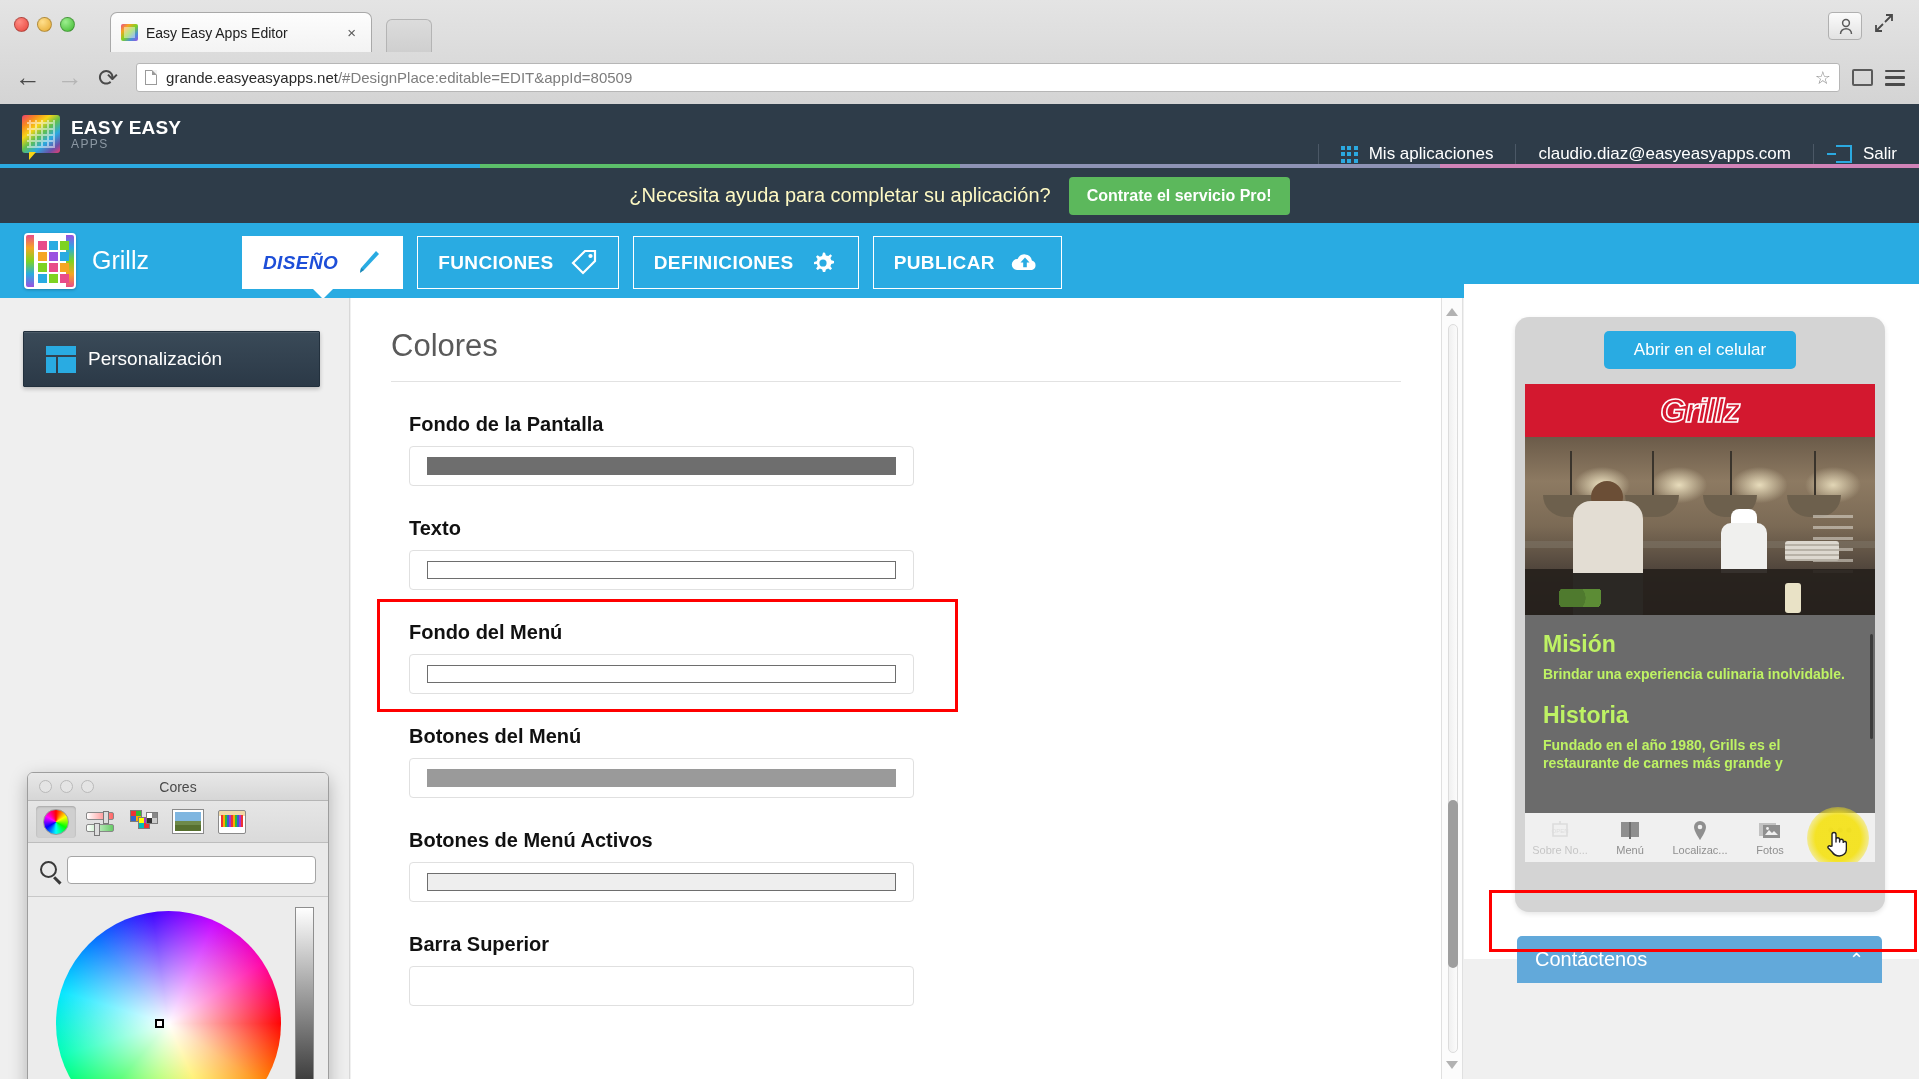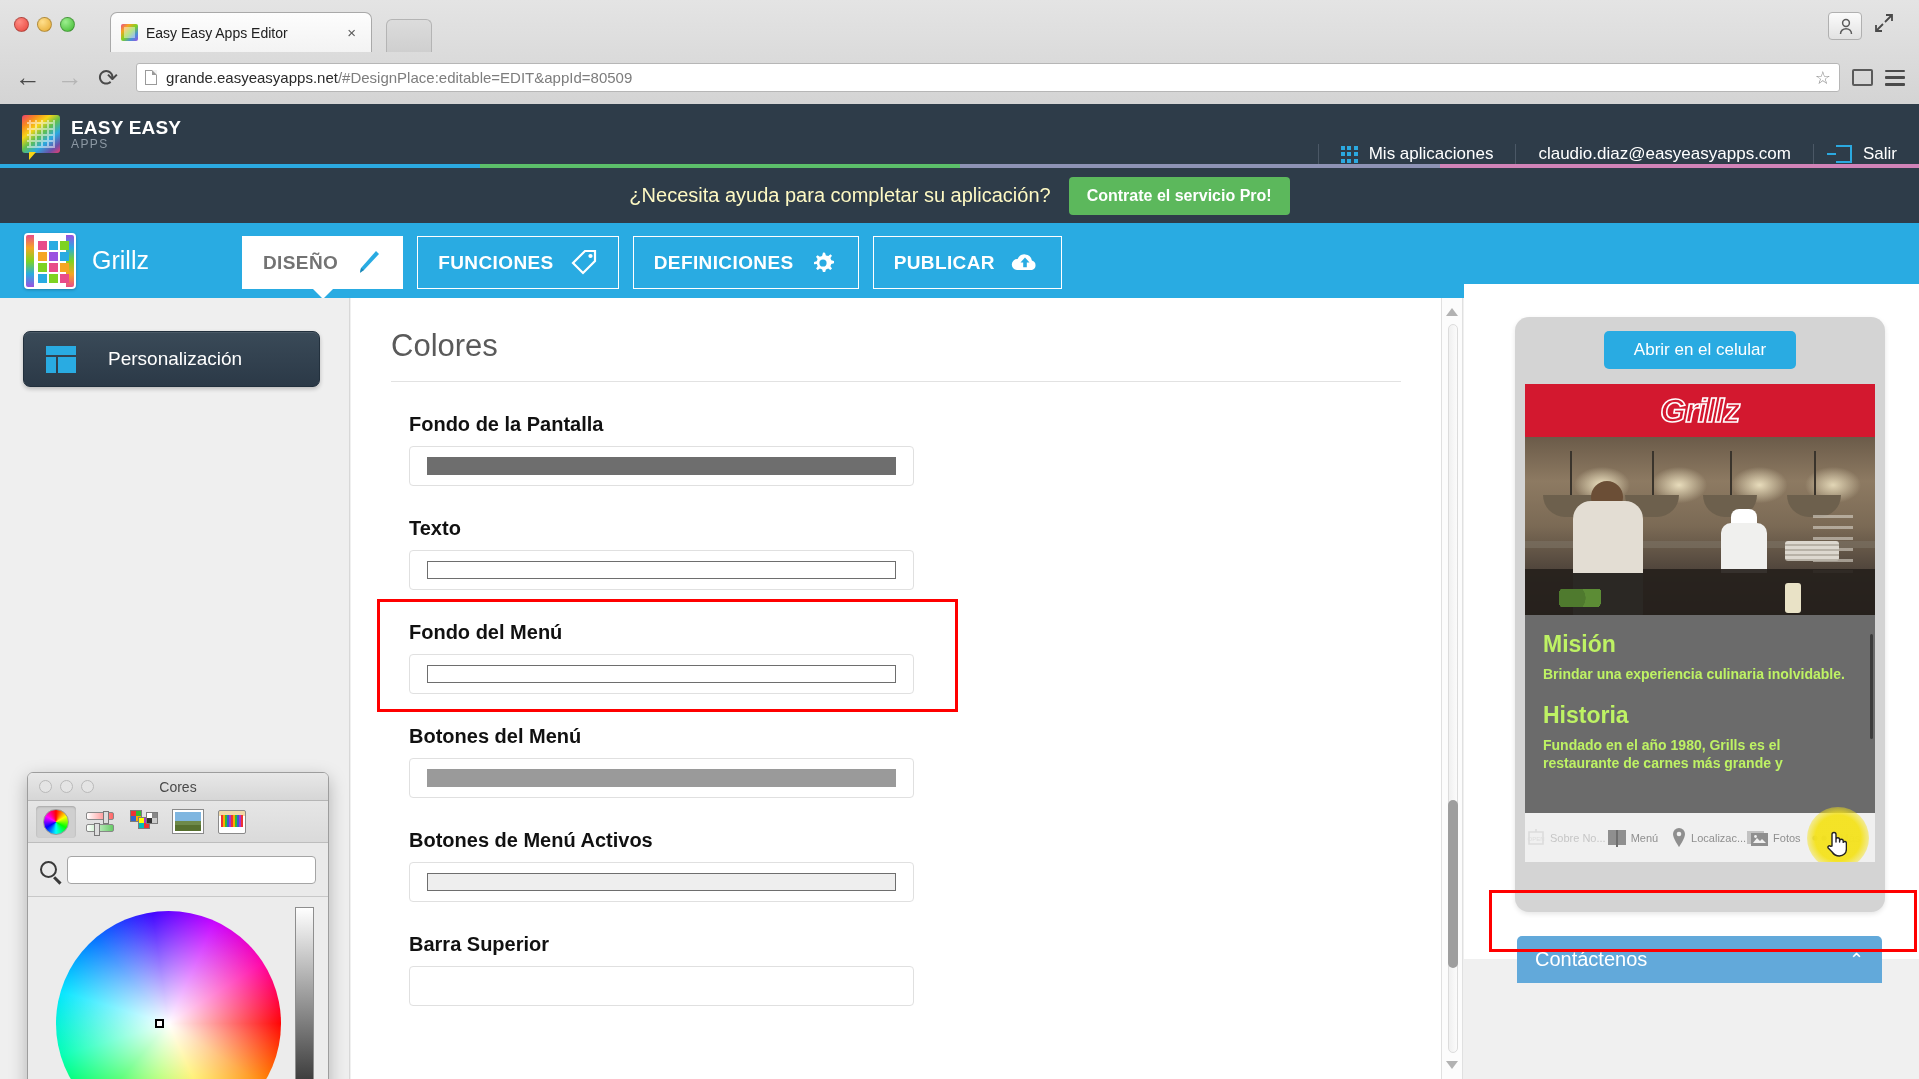--- a/index.html
+++ b/index.html
@@ -141,34 +141,34 @@
   }
   .app-name { color: #fff; font-size: 25px; margin-left: 16px; font-weight: 300; }
 
   .tabs { margin-left: 93px; display: flex; align-items: flex-end; gap: 14px; height: 100%; padding-bottom: 0; }
   .navtab {
     display: flex; align-items: center; gap: 14px;
     height: 53px; padding: 0 20px; margin-bottom: 9px;
     border: 1px solid #fff; color: #fff; font-size: 19px; font-weight: bold;
     letter-spacing: .4px; position: relative; white-space: nowrap;
   }
-  .navtab.active { background: #fff; color: #737373; border-color: #fff; }
+  .navtab.active { background: #fff; color: #1d4ed8; border-color: #fff; font-style: italic; }
   .navtab.active::after {
     content: ''; position: absolute; left: 50%; margin-left: -11px; bottom: -11px;
     border-width: 11px 11px 0 11px; border-style: solid; border-color: #fff transparent;
   }
   .navtab svg { display: block; }
 
   
   .sidebar { position: absolute; top: 298px; left: 0; width: 350px; height: 781px; background: #efefef; border-right: 1px solid #d8d8d8; }
   .perso-btn {
     position: absolute; left: 23px; top: 33px; width: 297px; height: 56px;
     background: linear-gradient(to bottom, #3a4a58, #2b3947);
-    border: 1px solid #22303d; border-radius: 7px;
-    display: flex; align-items: center; padding-left: 22px; gap: 32px;
+    border: 1px solid #22303d; border-radius: 1px;
+    display: flex; align-items: center; padding-left: 22px; gap: 12px;
     box-shadow: 0 2px 4px rgba(0,0,0,.22), inset 0 1px 0 rgba(255,255,255,.09);
   }
   .perso-icon { width: 30px; height: 27px; display: grid; grid-template-columns: 10px 18px; grid-template-rows: 9px 16px; gap: 2px; }
   .perso-icon i { background: #29abe2; display:block; }
   .perso-icon i.top { grid-column: 1 / span 2; }
   .perso-label { color: #fff; font-size: 19px; }
 
   
   .picker {
     position: absolute; left: 27px; top: 474px; width: 302px; height: 445px;
@@ -294,21 +294,21 @@
   .hero .rack { position:absolute; right: 22px; top: 78px; width: 40px; height: 60px;
     background: repeating-linear-gradient(to bottom, rgba(225,220,210,.55) 0 3px, transparent 3px 11px); }
 
   .scontent { padding: 16px 18px 0 18px; color: #bef264; position: relative; }
   .s-h { font-size: 23px; font-weight: bold; margin-bottom: 7px; }
   .s-p { font-size: 14px; font-weight: bold; line-height: 1.33; margin-bottom: 18px; }
   .screen-scroll { position: absolute; right: 2px; top: 250px; width: 3px; height: 105px; background: #3c3c3c; border-radius: 2px; }
 
   .tabbar { position: absolute; left: 0; right: 0; bottom: 0; height: 49px; background: #f0f0f0;
     display: flex; align-items: center; }
-  .tabitem { flex: 1; display: flex; flex-direction: row; align-items: center; gap: 3px; }
+  .tabitem { flex: 1; display: flex; flex-direction: column; align-items: center; gap: 3px; }
   .tabitem .lbl { font-size: 11px; color: #8f8f8f; white-space: nowrap; }
   .tabitem.faded .lbl { color: #c6c6c6; }
   .tabicon { height: 21px; display:flex; align-items:center; justify-content:center; }
   .cursor-glow { position: absolute; right: 6px; bottom: -7px; width: 62px; height: 62px;
     background: radial-gradient(circle, rgba(244,226,28,.95) 0 52%, rgba(244,226,28,.45) 70%, rgba(244,226,28,0) 100%);
     border-radius: 50%; }
   .hand-cursor { position: absolute; right: 28px; bottom: 4px; }
 
   .contact-bar {
     position: absolute; left: 53px; top: 652px; width: 365px; height: 47px;

